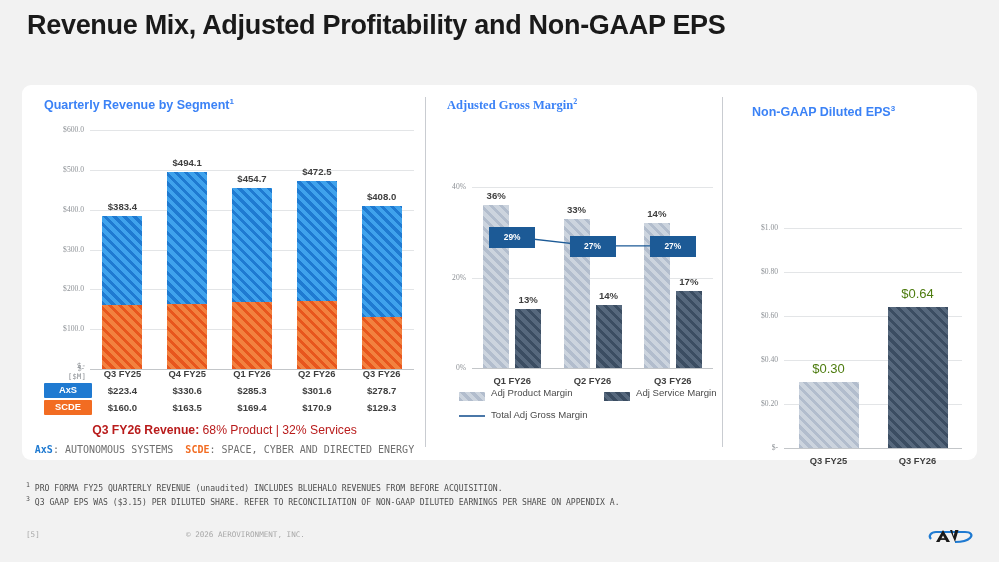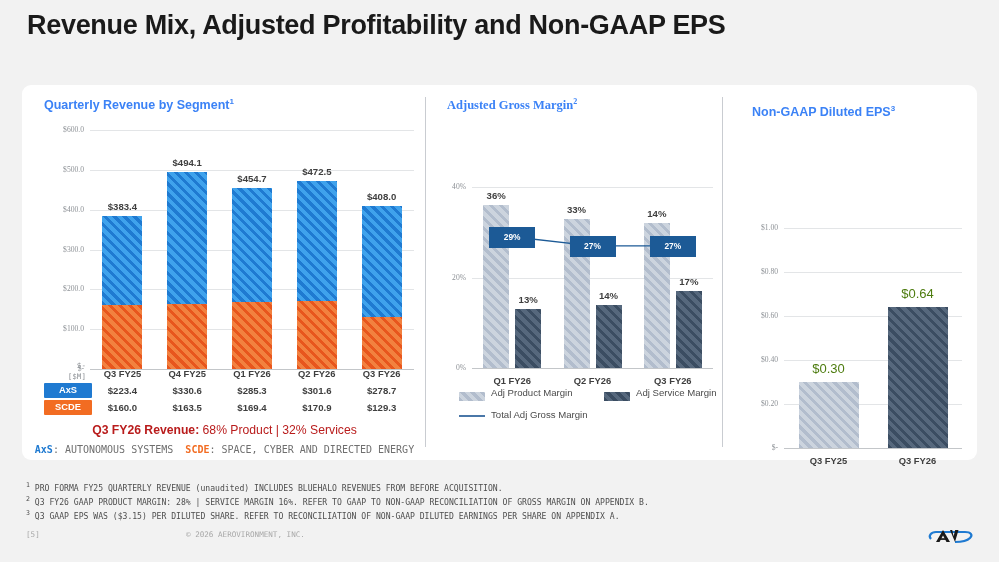--- a/index.html
+++ b/index.html
@@ -279,21 +279,20 @@
           <div class="cat-label" style="left:61.5px;top:370px;width:90px;">Q3  FY25</div>
           <div class="bar hatch-darksteel" style="left:165.5px;top:222.2px;width:60px;height:140.8px;"></div>
           <div class="eps-label" style="left:150.5px;top:201.2px;width:90px;">$0.64</div>
           <div class="cat-label" style="left:150.5px;top:370px;width:90px;">Q3  FY26</div>
         </div>
     </div>
   </div>
 
   <div class="footnotes" id="footnotes">
       <div class="fn"><sup>1</sup><span> PRO FORMA FY25 QUARTERLY REVENUE (unaudited) INCLUDES BLUEHALO REVENUES FROM BEFORE ACQUISITION.</span></div>
-      <div class="fn"><sup>2</sup><span> Q3 FY26 GAAP PRODUCT MARGIN: 28% | SERVICE MARGIN 16%.  REFER TO GAAP TO NON-GAAP RECONCILIATION OF GROSS MARGIN ON APPENDIX B.</span></div>
       <div class="fn"><sup>3</sup><span> Q3 GAAP EPS WAS ($3.15) PER DILUTED SHARE. REFER TO RECONCILIATION OF NON-GAAP DILUTED EARNINGS PER SHARE ON APPENDIX A.</span></div>
     </div>
 
   <div class="pagenum">[5]</div>
   <div class="copyright">© 2026 AEROVIRONMENT, INC.</div>
 
   <div class="logo">
     <svg width="52" height="22" viewBox="0 0 52 22">
       <path d="M6 13 C3 10 6 6 11 6 L40 6 C46 6 48 9 45 12 C42 15 36 16 30 16" fill="none" stroke="#1f7ad1" stroke-width="2.2"></path>
       <path d="M11 16 L18 4 L25 16 L21.5 16 L18 9.5 L14.5 16 Z" fill="#1a1a1a"></path>

